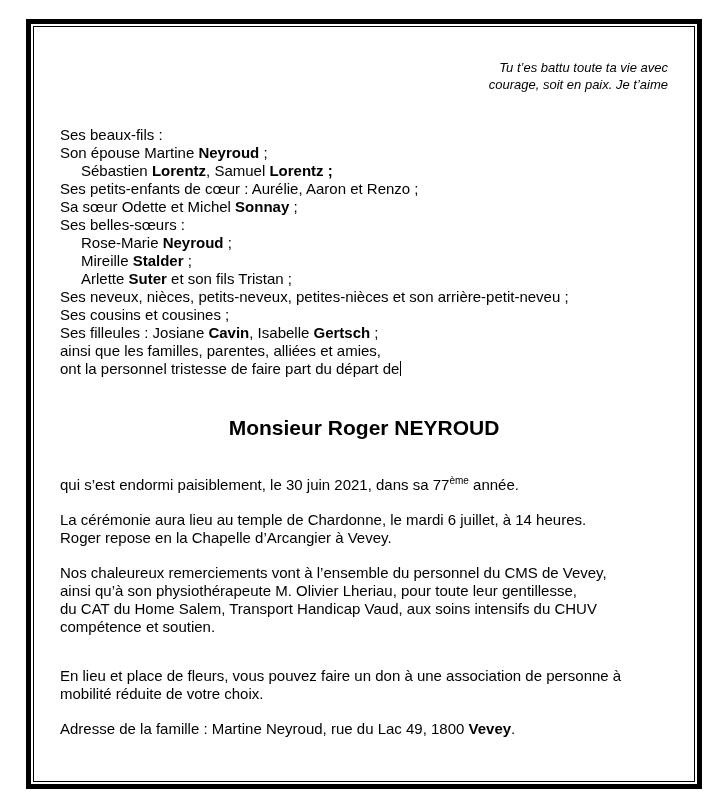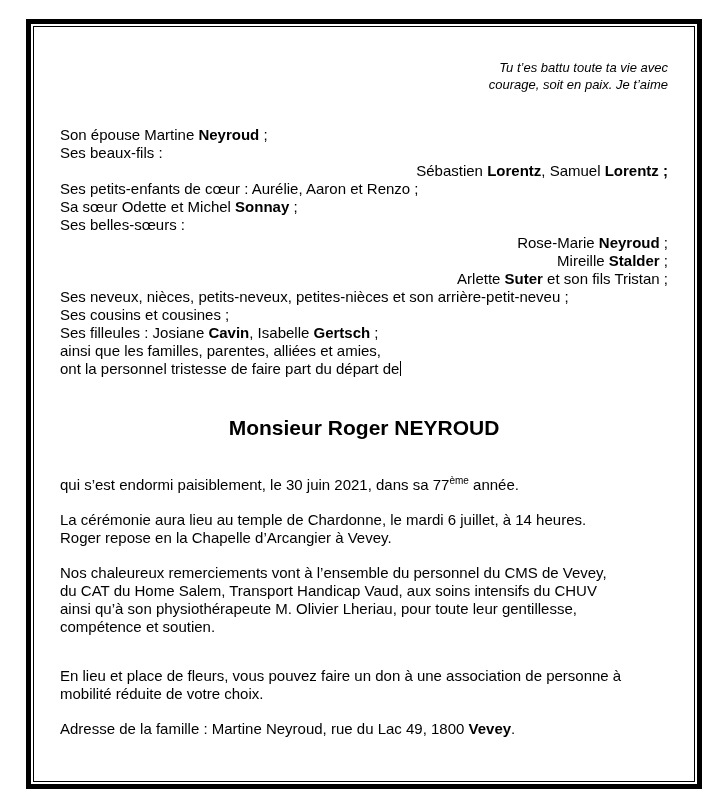--- a/index.html
+++ b/index.html
@@ -45,21 +45,20 @@
     font-size: 13px;
     line-height: 17px;
     margin-top: 8px;
     margin-bottom: 33px;
   }
   .family-list .line {
     white-space: pre-wrap;
   }
   .line.indent {
     padding-left: 21px;
-    text-align: right;
   }
   .b { font-weight: bold; }
   .sup {
     font-size: 10px;
     vertical-align: super;
     line-height: 0;
     margin-top: 36px;
   }
   .caret {
     display: inline-block;
@@ -94,22 +93,22 @@
   <div class="frame">
     <div class="frame-inner">
       <div class="page-content">
 
         <div class="epigraph">
           <div>Tu t’es battu toute ta vie avec</div>
           <div>courage, soit en paix. Je t’aime</div>
         </div>
 
         <div class="family-list">
+            <div class="line"><span>Ses beaux-fils :</span></div>
             <div class="line"><span>Son épouse Martine </span><span class="b">Neyroud</span><span> ;</span></div>
-            <div class="line"><span>Ses beaux-fils :</span></div>
             <div class="line indent"><span>Sébastien </span><span class="b">Lorentz</span><span>, Samuel </span><span class="b">Lorentz ;</span></div>
             <div class="line"><span>Ses petits-enfants de cœur : Aurélie, Aaron et Renzo ;</span></div>
             <div class="line"><span>Sa sœur Odette et Michel </span><span class="b">Sonnay</span><span> ;</span></div>
             <div class="line"><span>Ses belles-sœurs :</span></div>
             <div class="line indent"><span>Rose-Marie </span><span class="b">Neyroud</span><span> ;</span></div>
             <div class="line indent"><span>Mireille </span><span class="b">Stalder</span><span> ;</span></div>
             <div class="line indent"><span>Arlette </span><span class="b">Suter</span><span> et son fils Tristan ;</span></div>
             <div class="line"><span>Ses neveux, nièces, petits-neveux, petites-nièces et son arrière-petit-neveu ;</span></div>
             <div class="line"><span>Ses cousins et cousines ;</span></div>
             <div class="line"><span>Ses filleules : Josiane </span><span class="b">Cavin</span><span>, Isabelle </span><span class="b">Gertsch</span><span> ;</span></div>
@@ -123,22 +122,22 @@
             <div class="line"><span>qui s’est endormi paisiblement, le 30 juin 2021, dans sa 77</span><span class="sup">ème</span><span> année.</span></div>
           </div>
 
         <div class="para">
             <div class="line"><span>La cérémonie aura lieu au temple de Chardonne, le mardi 6 juillet, à 14 heures.</span></div>
             <div class="line"><span>Roger repose en la Chapelle d’Arcangier à Vevey.</span></div>
           </div>
 
         <div class="para">
             <div class="line"><span>Nos chaleureux remerciements vont à l’ensemble du personnel du CMS de Vevey,</span></div>
+            <div class="line"><span>ainsi qu’à son physiothérapeute M. Olivier Lheriau, pour toute leur gentillesse,</span></div>
             <div class="line"><span>du CAT du Home Salem, Transport Handicap Vaud, aux soins intensifs du CHUV</span></div>
-            <div class="line"><span>ainsi qu’à son physiothérapeute M. Olivier Lheriau, pour toute leur gentillesse,</span></div>
             <div class="line"><span>compétence et soutien.</span></div>
           </div>
 
         <div class="para gap-lg">
             <div class="line"><span>En lieu et place de fleurs, vous pouvez faire un don à une association de personne à</span></div>
             <div class="line"><span>mobilité réduite de votre choix.</span></div>
           </div>
 
         <div class="para">
             <div class="line"><span>Adresse de la famille : Martine Neyroud, rue du Lac 49, 1800 </span><span class="b">Vevey</span><span>.</span></div>

